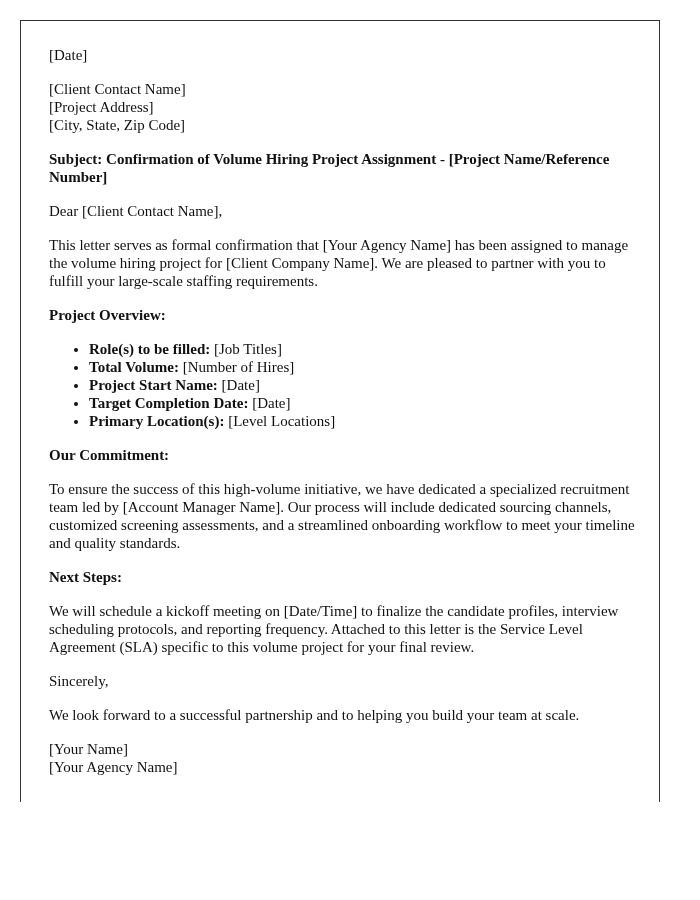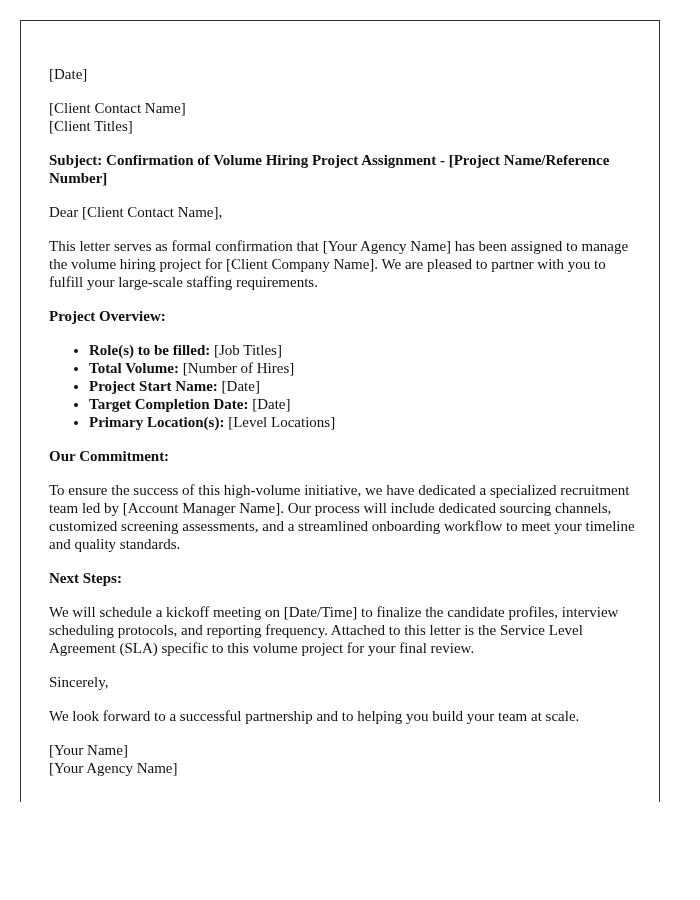--- a/index.html
+++ b/index.html
@@ -25,21 +25,21 @@
       height: 782px;
       border-top: 1.5px solid #333333;
       border-left: 1.5px solid #333333;
       border-right: 1.5px solid #333333;
       overflow: hidden;
       box-sizing: border-box;
     }
     .content {
       position: absolute;
       left: 28px;
-      top: 44px;
+      top: 25px;
       width: 590px;
     }
     p {
       margin: 0 0 16px 0;
     }
     .heading {
       font-weight: bold;
     }
     ul {
       margin: 16px 0 16px 0;
@@ -56,21 +56,22 @@
 </head>
 <body>
 
 <div class="page">
   <div class="content">
 
     <p>[Date]</p>
 
     <p class="lines">
       <span style="display:block">[Client Contact Name]</span>
-      <span style="display:block">[Client Titles]</span>
+      <span style="display:block">[Project Address]</span>
+      <span style="display:block">[City, State, Zip Code]</span>
     </p>
 
     <p class="heading">Subject: Confirmation of Volume Hiring Project Assignment - [Project Name/Reference Number]</p>
 
     <p>Dear [Client Contact Name],</p>
 
     <p>This letter serves as formal confirmation that [Your Agency Name] has been assigned to manage the volume hiring project for [Client Company Name]. We are pleased to partner with you to fulfill your large-scale staffing requirements.</p>
 
     <p class="heading">Project Overview:</p>
 

